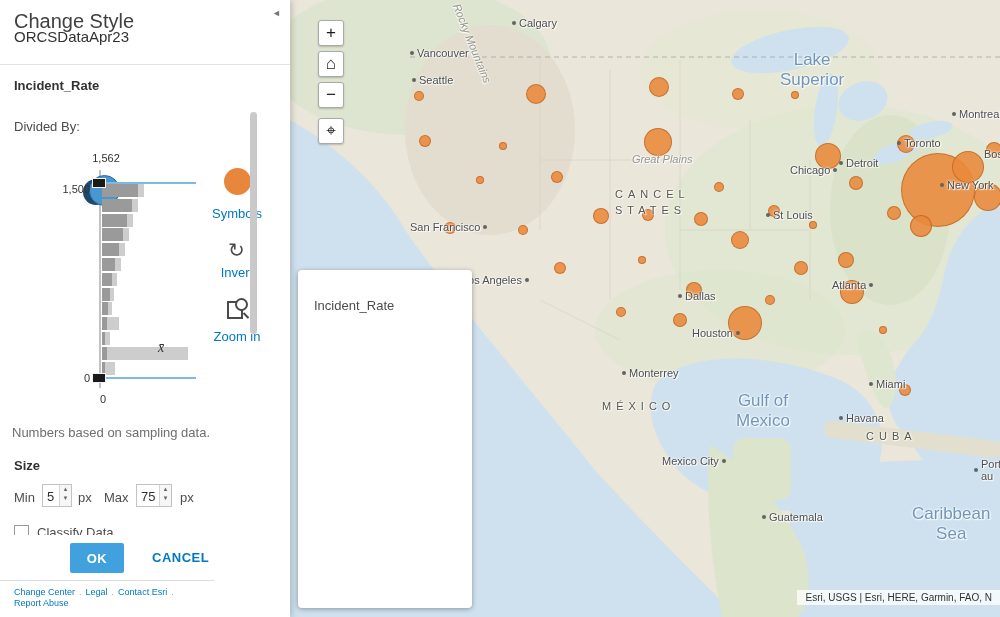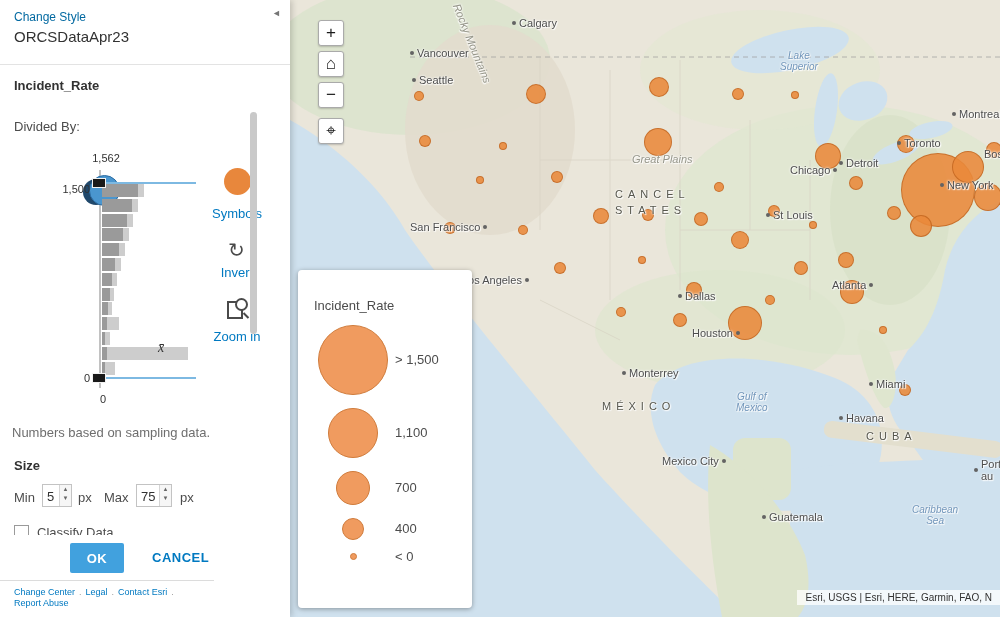--- a/index.html
+++ b/index.html
@@ -1,20 +1,20 @@
 <!DOCTYPE html>
 <html><head>
 <meta charset="utf-8">
 <style>
   html,body{margin:0;padding:0;background:#fff;}
   #app{position:relative;width:1000px;height:617px;overflow:hidden;font-family:"Liberation Sans",sans-serif;background:#fff;}
   
   #panel{position:absolute;left:0;top:0;width:290px;height:617px;background:#fff;z-index:20;box-shadow:2px 0 6px rgba(0,0,0,.18);}
   .collapse{position:absolute;left:272px;top:8px;font-size:9px;color:#767676;cursor:pointer;}
-  .p-title{position:absolute;left:14px;top:10px;font-size:12px;color:#0369a1;}
+  .p-title{position:absolute;left:14px;top:10px;font-size:20px;color:#404040;}
   .p-sub{position:absolute;left:14px;top:28px;font-size:15px;color:#323232;}
   .divider{position:absolute;left:0;right:0;height:1px;background:#e3e3e3;}
   .d1{top:64px;}
   .p-attr{position:absolute;left:14px;top:78px;font-size:13px;font-weight:bold;color:#323232;}
   .divlabel{position:absolute;left:14px;top:119px;font-size:13px;color:#4c4c4c;}
   .select{position:absolute;left:95px;top:112px;width:170px;height:27px;border:1px solid #c8c8c8;background:#fff;box-sizing:border-box;cursor:pointer;}
   .selval{position:absolute;left:8px;top:5px;font-size:13px;color:#4c4c4c;}
   .selbtn{position:absolute;right:0;top:0;bottom:0;width:23px;background:#f1f1f1;border-left:1px solid #d5d5d5;text-align:center;}
   .selbtn span{font-size:8px;color:#555;line-height:25px;}
   
@@ -62,21 +62,21 @@
   .flink{font-size:9px;color:#0079c1;cursor:pointer;}
   .fsep{font-size:9px;color:#9a9a9a;}
   
   #map{position:absolute;left:290px;top:0;width:710px;height:617px;background:#eae6da;overflow:hidden;cursor:grab;}
   #basemap{position:absolute;left:0;top:0;}
   #symbol-layer,#label-layer{position:absolute;left:0;top:0;width:710px;height:617px;}
   .map-symbol{position:absolute;transform:translate(-50%,-50%);border-radius:50%;background:rgba(233,137,58,.88);border:1px solid rgba(180,88,22,.6);box-sizing:border-box;}
   .map-label{position:absolute;display:flex;align-items:center;gap:3px;white-space:pre-line;text-shadow:0 0 2px #fff,0 0 3px #fff,1px 1px 1px #fff;}
   .map-label.city{font-size:11px;color:#4d4d4d;}
   .map-label.region{font-size:11px;font-style:italic;color:#96968a;}
-  .map-label.water{font-size:10px;font-style:italic;color:#7095ba;text-align:center;}
+  .map-label.water{font-size:17px;color:#7095ba;text-align:center;}
   .map-label.country{font-size:11px;color:#56564c;letter-spacing:5px;}
   .ldot{width:4px;height:4px;border-radius:50%;background:#636363;flex:0 0 auto;}
   .map-controls{position:absolute;left:28px;top:20px;}
   .map-btn{position:absolute;left:0;width:26px;height:26px;background:#fff;border:1px solid #aaa;border-radius:3px;box-shadow:0 1px 2px rgba(0,0,0,.2);font-size:17px;color:#1a1a1a;text-align:center;line-height:24px;cursor:pointer;box-sizing:border-box;font-family:"Liberation Sans",sans-serif;padding:0;}
   
   #legend{position:absolute;left:8px;top:270px;width:174px;height:338px;background:#fff;border-radius:4px;box-shadow:0 1px 5px rgba(0,0,0,.35);}
   .legend-title{position:absolute;left:16px;top:28px;font-size:13px;color:#4c4c4c;}
   .legend-circle{position:absolute;border-radius:50%;background:#f09b5f;border:1px solid #d07c3c;box-sizing:border-box;}
   .legend-label{position:absolute;left:97px;font-size:13px;color:#4c4c4c;}
   #legend-items{position:absolute;left:0;top:48px;right:0;bottom:0;}
@@ -212,32 +212,20 @@
 
     <div class="map-controls">
       <button class="map-btn" style="top:0">+</button>
       <button class="map-btn" style="top:31px">⌂</button>
       <button class="map-btn" style="top:62px">−</button>
       <button class="map-btn" style="top:98px">⌖</button>
     </div>
 
     <div id="legend">
       <div class="legend-title">Incident_Rate</div>
-      <div id="legend-items">
-          <div class="legend-circle" style="left: 20px; top: 7px; width: 70px; height: 70px;"></div>
-          <div class="legend-label" style="top: 34px;">&gt; 1,500</div>
-          <div class="legend-circle" style="left: 30px; top: 90px; width: 50px; height: 50px;"></div>
-          <div class="legend-label" style="top: 107px;">1,100</div>
-          <div class="legend-circle" style="left: 38px; top: 153px; width: 34px; height: 34px;"></div>
-          <div class="legend-label" style="top: 162px;">700</div>
-          <div class="legend-circle" style="left: 44px; top: 200px; width: 22px; height: 22px;"></div>
-          <div class="legend-label" style="top: 203px;">400</div>
-          <div class="legend-circle" style="left: 51.5px; top: 235px; width: 7px; height: 7px;"></div>
-          <div class="legend-label" style="top: 230.5px;">&lt; 0</div>
-        </div>
     </div>
 
     <div class="attribution">Esri, USGS | Esri, HERE, Garmin, FAO, N</div>
   </div>
 
   <div id="panel">
     <span class="collapse">◄</span>
     <div class="p-title">Change Style</div>
     <div class="p-sub">ORCSDataApr23</div>
     <div class="divider d1"></div>

